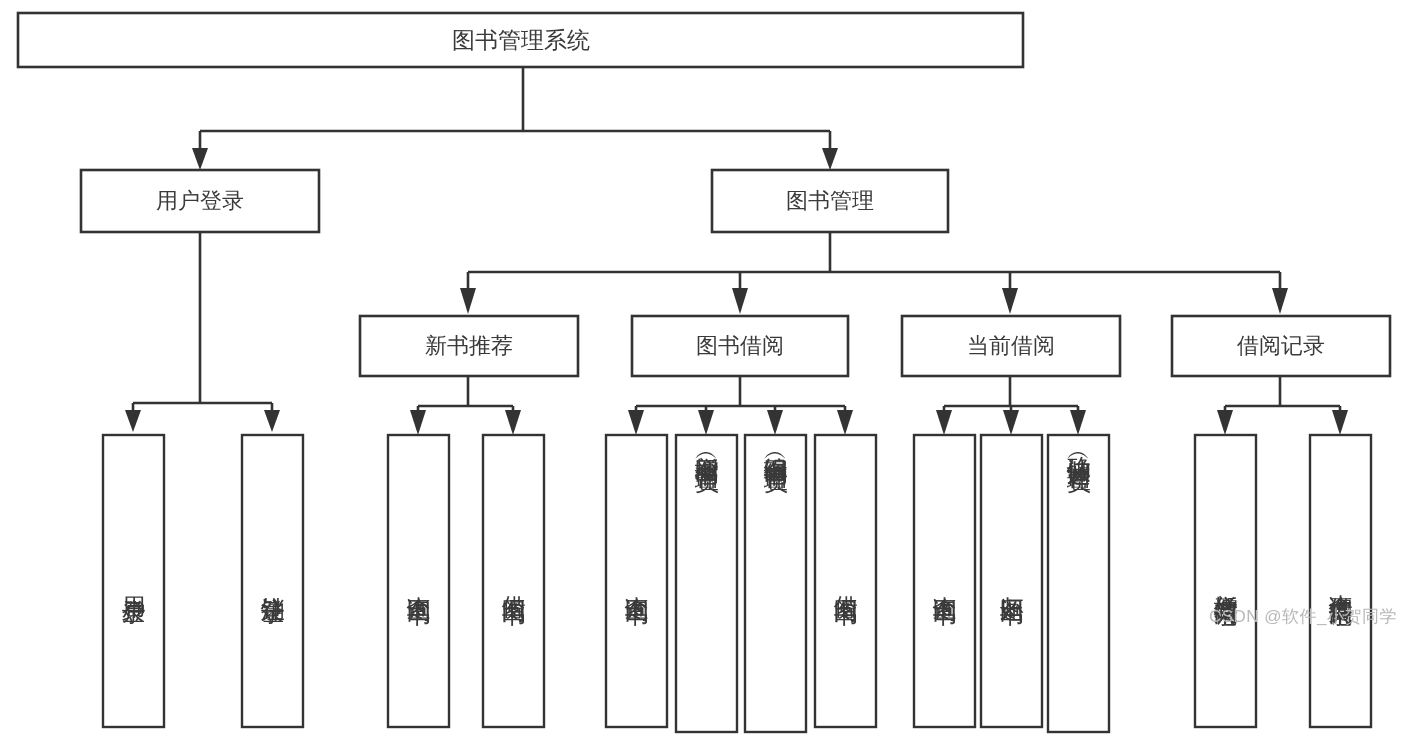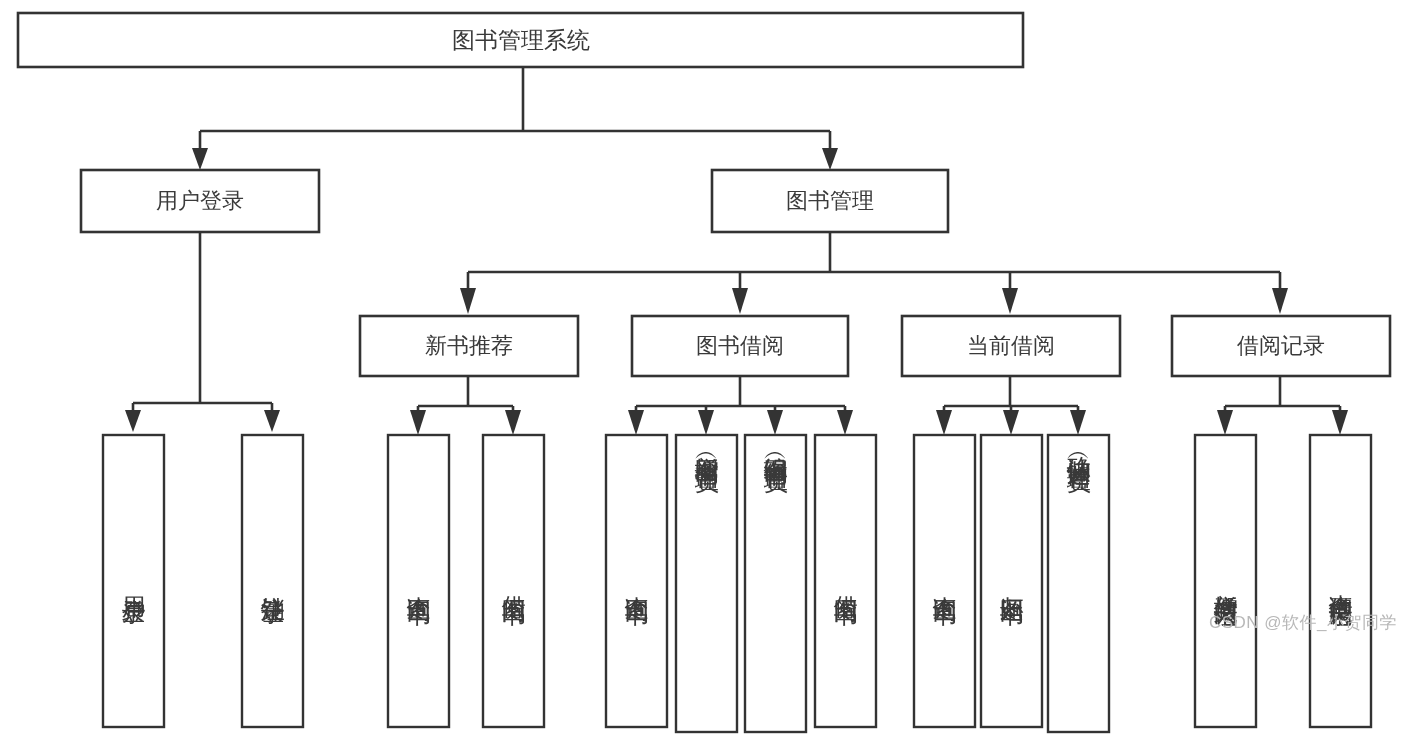--- a/index.html
+++ b/index.html
@@ -72,21 +72,21 @@
     letter-spacing: 2px;
     color: #3a3a3a;
     white-space: nowrap;
     text-align: center;
     pointer-events: none;
     user-select: none;
   }
   .watermark {
     position: absolute;
     right: 8px;
-    bottom: 6px;
+    bottom: 12px;
     font-family: "Liberation Sans", "DejaVu Sans", sans-serif;
     font-size: 17px;
     color: #b8b8b8;
     letter-spacing: 0.5px;
     white-space: nowrap;
   }
 </style>
 </head>
 <body>
 

